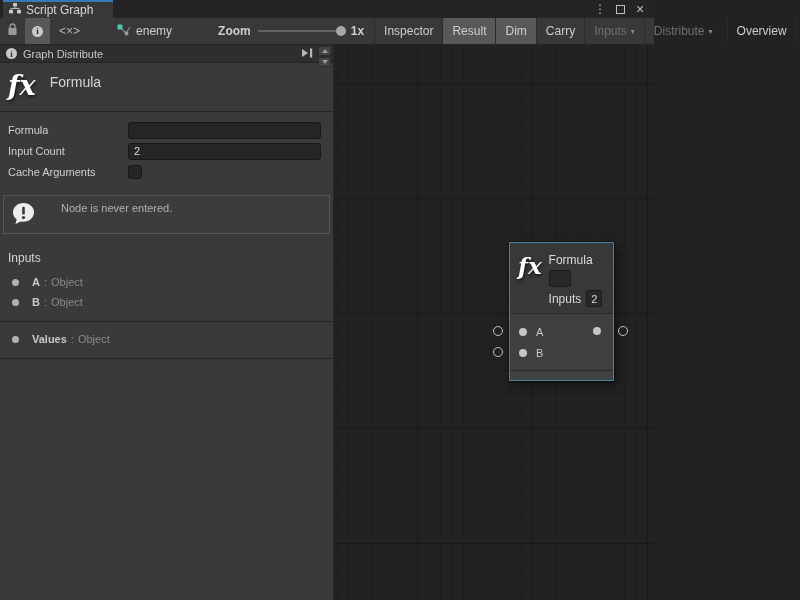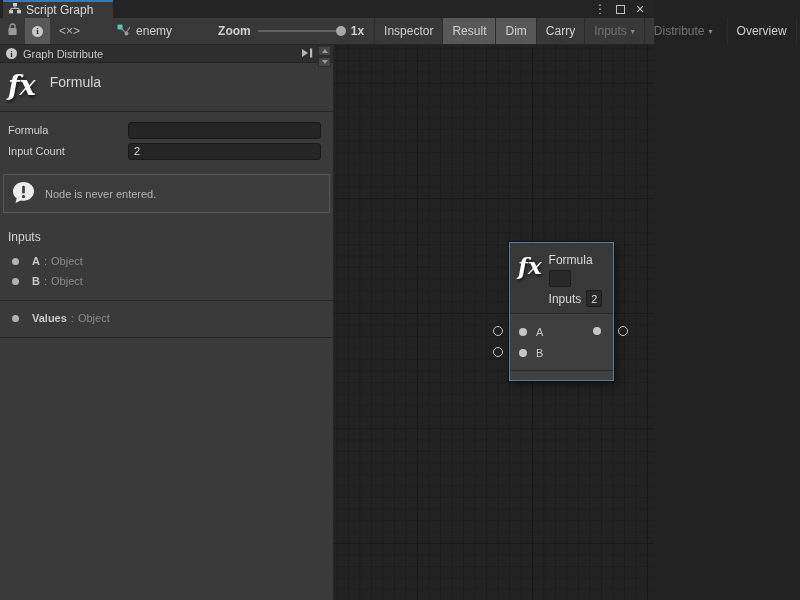--- a/index.html
+++ b/index.html
@@ -65,21 +65,21 @@
   .fields { padding:9px 0 6px 0; }
   .field-row { display:flex; align-items:center; height:18px; margin:0 12px 3px 8px; }
   .field-label { flex:0 0 120px; color:#cfcfcf; }
   .text-input { flex:1; height:17px; background:#252525; border:1px solid #181818;
     border-radius:3px; color:#dddddd; font-family:"Liberation Sans", sans-serif;
     font-size:11px; padding:0 5px; outline:none; }
   .checkbox { width:14px; height:14px; background:#252525; border:1px solid #181818;
     border-radius:3px; }
 
   .warnbox { margin:5px 3px 8px 3px; border:1px solid #565656; background:#3c3c3c;
-    display:flex; align-items:center; gap:10px; padding:6px 8px; min-height:34px; }
+    display:flex; align-items:flex-start; gap:26px; padding:6px 8px; min-height:34px; }
   .warn-text { color:#b2b2b2; }
 
   .section { border-bottom:1px solid #262626; padding:7px 0 9px 0; }
   .section-title { font-size:12px; color:#d6d6d6; padding:2px 8px 7px 8px; }
   .port-row { display:flex; align-items:center; height:20px; padding-left:12px; }
   .bullet { width:7px; height:7px; border-radius:50%; background:#b2b2b2; flex:0 0 7px; }
   .port-name { font-weight:bold; color:#c9c9c9; margin-left:13px; }
   .port-colon { color:#8a8a8a; margin:0 4px; }
   .port-type { color:#8a8a8a; }
 
@@ -243,20 +243,24 @@
 
       <div class="fields">
         <div class="field-row">
           <span class="field-label">Formula</span>
           <input class="text-input" value="" style="">
         </div>
         <div class="field-row">
           <span class="field-label">Input Count</span>
           <input class="text-input" value="2" style="">
         </div>
+        <div class="field-row">
+          <span class="field-label">Cache Arguments</span>
+          <span class="checkbox"></span>
+        </div>
       </div>
 
       <div class="warnbox">
         <span>
           <svg width="23" height="23" viewBox="0 0 24 24">
             <path fill="#ececec" d="M12 1C5.9 1 1 5.3 1 10.7c0 3 1.5 5.6 3.9 7.4L3.6 23l5.6-2.7c.9.2 1.8.3 2.8.3 6.1 0 11-4.3 11-9.9S18.1 1 12 1z"></path>
             <rect x="10.6" y="5" width="2.8" height="8" rx="1.3" fill="#3c3c3c"></rect>
             <circle cx="12" cy="16.2" r="1.7" fill="#3c3c3c"></circle>
           </svg>
         </span>

